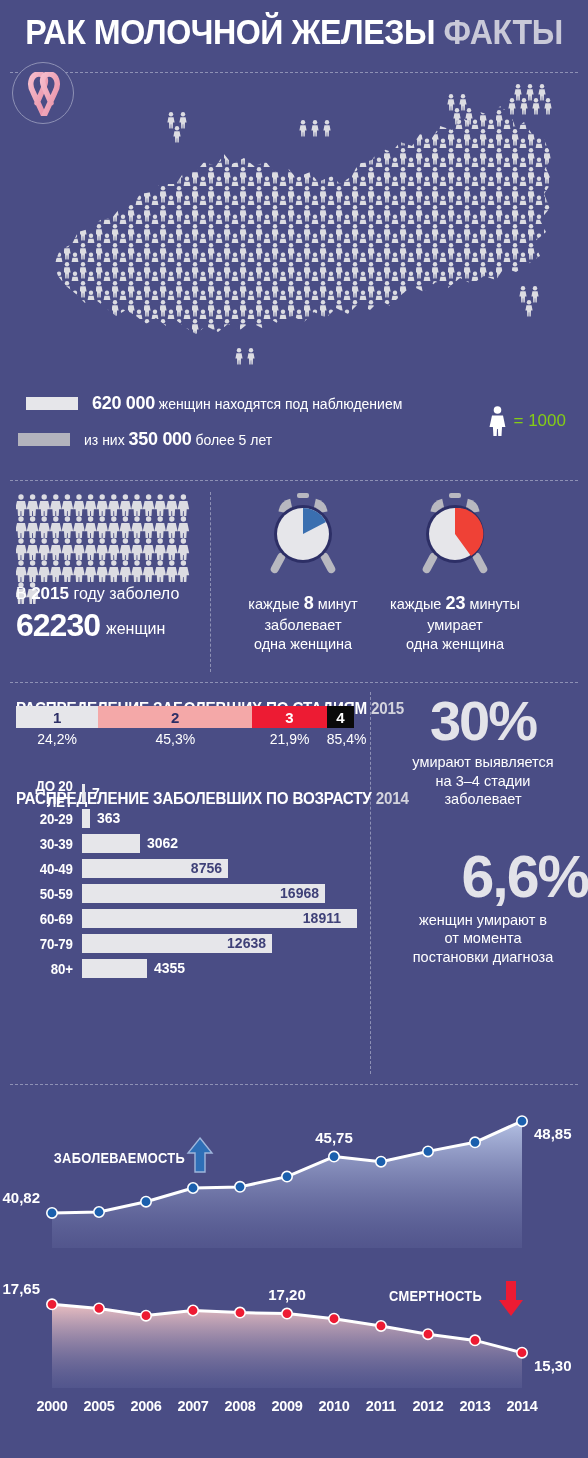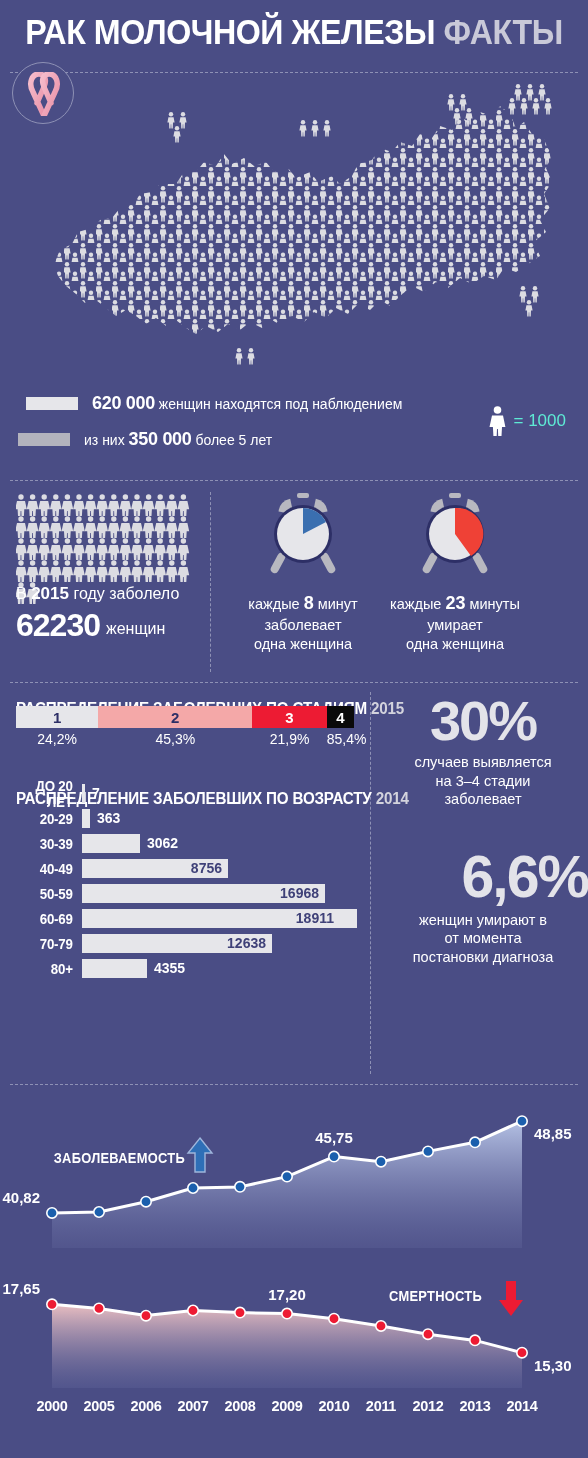--- a/index.html
+++ b/index.html
@@ -48,21 +48,21 @@
   .legend-row { position: absolute; display: flex; align-items: center; }
   .legend-row.r1 { left: 26px; top: 6px; }
   .legend-row.r2 { left: 18px; top: 42px; }
   .swatch { width: 52px; height: 13px; margin-right: 14px; }
   .sw-light { background: #e6e6ea; }
   .sw-dark { background: #b3b3bd; }
   .legend-text { color: #ffffff; font-size: 14px; line-height: 1; }
   .legend-text .big { font-size: 18px; font-weight: bold; letter-spacing: -0.3px; }
 
   .legend-scale { position: absolute; right: 22px; top: 18px; display: flex; align-items: center; gap: 7px; }
-  .legend-scale .eq { color: #5eead4; font-size: 17px; }
+  .legend-scale .eq { color: #84cc16; font-size: 17px; }
 
   
   .sec2 { position: absolute; left: 0; top: 486px; width: 588px; height: 192px; }
   .vdivider { position: absolute; width: 0; border-left: 1px dashed #8e91b5; }
 
   .people-grid { position: absolute; left: 16px; top: 8px; width: 180px; }
   .people-grid svg { display: block; }
   .grid-caption { position: absolute; left: 16px; top: 98px; color: #ffffff; }
   .grid-caption .line1 { font-size: 16px; }
   .grid-caption .line1 b { font-size: 17px; font-weight: bold; }
@@ -416,21 +416,21 @@
           <div class="age-label">50-59</div>
           <div class="age-bar-area">
             <div class="age-bar" style="width: 243px;"></div>
             <div class="age-val inside" style="left: 237px; transform: translateX(-100%);">16968</div>
           </div>
         </div>
         <div class="age-row">
           <div class="age-label">60-69</div>
           <div class="age-bar-area">
             <div class="age-bar" style="width: 275px;"></div>
-            <div class="age-val inside" style="left: 252px; transform: translateX(-100%);">18911</div>
+            <div class="age-val inside" style="left: 259px; transform: translateX(-100%);">18911</div>
           </div>
         </div>
         <div class="age-row">
           <div class="age-label">70-79</div>
           <div class="age-bar-area">
             <div class="age-bar" style="width: 190px;"></div>
             <div class="age-val inside" style="left: 184px; transform: translateX(-100%);">12638</div>
           </div>
         </div>
         <div class="age-row">
@@ -439,21 +439,21 @@
             <div class="age-bar" style="width: 65px;"></div>
             <div class="age-val outside" style="left: 72px;">4355</div>
           </div>
         </div>
       </div>
 
     <div class="rightstats">
       <div>
         <div class="bigpct p1">30%</div>
         <div class="statdesc">
-          <div>случаев выявляется</div>
+          <div>умирают выявляется</div>
           <div>на 3–4 стадии</div>
           <div>заболевает</div>
         </div>
       </div>
       <div class="gap-stat"></div>
       <div>
         <div class="bigpct p2">6,6%</div>
         <div class="statdesc">
           <div>женщин умирают в</div>
           <div>от момента</div>

